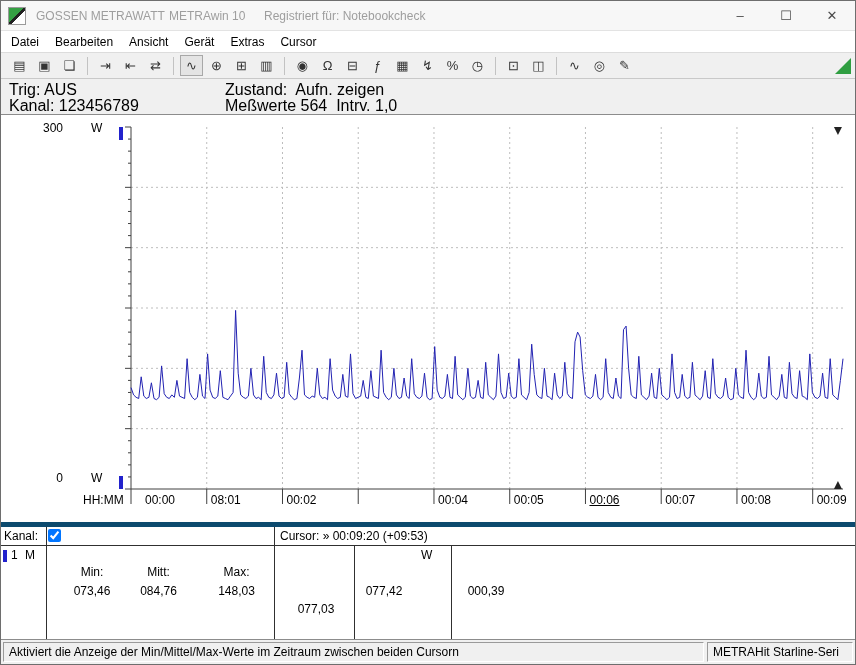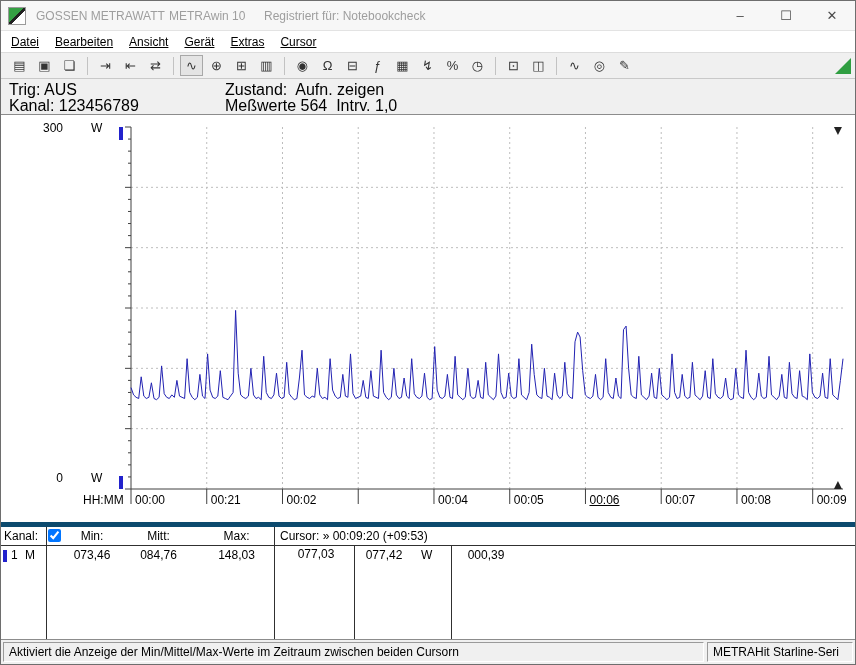--- a/index.html
+++ b/index.html
@@ -12,21 +12,21 @@
           background:linear-gradient(135deg,#35a043 0%,#35a043 44%,#222 44%,#222 58%,#ffffff 58%,#ffffff 100%);
           border:1px solid #9a9a9a; }
   .title-text { font-size:12px; color:#9e9e9e; white-space:pre; }
   .t1 { width:133px; }
   .t2 { width:95px; }
   .controls { margin-left:auto; display:flex; height:30px; }
   .ctrl { width:46px; height:30px; display:flex; align-items:center; justify-content:center; color:#4a4a4a; font-size:13px; }
 
   
   .menubar { height:22px; flex:0 0 22px; background:#ffffff; border-bottom:1px solid #dcdcdc; display:flex; align-items:center; padding-left:2px; }
-  .menu-item { font-size:12px; color:#000; padding:5px 8px;text-decoration:underline; }
+  .menu-item { font-size:12px; color:#000; padding:5px 8px; }
 
   
   .toolbar { height:26px; flex:0 0 26px; background:#f0f0f0; border-bottom:1px solid #c9c9c9; display:flex; align-items:center; padding-left:6px; position:relative; }
   .tb-btn { width:23px; height:21px; margin:0 1px; background:#f0f0f0; border:1px solid #f0f0f0; font-size:13px; line-height:17px; color:#333; cursor:default; padding:0; }
   .tb-active { background:#e4e4e4; border:1px solid #a8a8a8; }
   .tb-sep { width:1px; height:18px; background:#c2c2c2; margin:0 5px; display:inline-block; }
   .logo-corner { position:absolute; right:4px; top:5px; width:0; height:0;
                  border-left:16px solid transparent; border-bottom:16px solid #2f9e41; }
 
   
@@ -40,21 +40,21 @@
   .chart svg { position:absolute; left:0; top:0; }
   .ylab { position:absolute; font-size:12px; color:#000; }
   .lab-right { width:28px; text-align:right; }
   .xlab { position:absolute; top:378px; font-size:12px; color:#000; white-space:nowrap; }
 
   
   .mtable { height:113px; flex:0 0 113px; background:#ffffff; border-bottom:1px solid #8c8c8c; position:relative; font-size:12px; color:#000; }
   .vline { position:absolute; width:1px; background:#303030; }
   .hline { position:absolute; left:0; right:0; height:1px; background:#303030; top:18px; }
   .tcell { position:absolute; white-space:pre; }
-  .tcenter { text-align:center; }
+  .tcenter { text-align:center;margin-top:36px; }
   .chan-marker { position:absolute; width:4px; height:12px; background:#2222cc; }
   .tchk { position:absolute; width:13px; height:13px; }
 
   
   .statusbar { height:24px; flex:0 0 24px; background:#f0f0f0; display:flex; padding:2px; gap:3px; }
   .sb-panel { border:1px solid; border-color:#9a9a9a #ffffff #ffffff #9a9a9a; font-size:12px; padding:2px 5px; white-space:nowrap; overflow:hidden; }
   .sb-left { flex:1 1 auto; }
   .sb-right { flex:0 0 146px; }
 </style>
 </head>
@@ -199,22 +199,22 @@
         <polyline points="130.0,272.6 132.6,279.9 135.1,282.3 137.7,283.5 140.2,261.8 142.8,281.1 145.3,283.5 147.9,282.3 150.4,267.8 153.0,283.5 155.5,284.7 158.1,282.3 160.6,250.9 163.2,278.7 165.7,282.3 168.3,283.5 170.8,279.9 173.4,282.3 175.9,265.4 178.5,281.1 181.0,282.3 183.6,283.5 186.1,243.7 188.7,277.5 191.2,282.3 193.8,284.7 196.4,282.3 198.9,259.4 201.5,281.1 204.0,283.5 206.6,238.9 209.1,275.1 211.7,282.3 214.2,283.5 216.8,281.1 219.3,255.7 221.9,282.3 224.4,283.5 227.0,284.7 229.5,281.1 232.1,277.5 234.6,195.4 237.2,258.2 239.7,279.9 242.3,282.3 244.8,283.5 247.4,281.1 249.9,253.3 252.5,279.9 255.0,283.5 257.6,282.3 260.2,284.7 262.7,241.3 265.3,277.5 267.8,282.3 270.4,283.5 272.9,279.9 275.5,258.2 278.0,281.1 280.6,283.5 283.1,282.3 285.7,247.3 288.2,278.7 290.8,282.3 293.3,284.7 295.9,283.5 298.4,263.0 301.0,235.2 303.5,279.9 306.1,282.3 308.6,283.5 311.2,281.1 313.7,282.3 316.3,253.3 318.8,279.9 321.4,283.5 323.9,282.3 326.5,284.7 329.1,243.7 331.6,275.1 334.2,281.1 336.7,283.5 339.3,282.3 341.8,259.4 344.4,281.1 346.9,282.3 349.5,238.9 352.0,278.7 354.6,283.5 357.1,282.3 359.7,281.1 362.2,265.4 364.8,282.3 367.3,283.5 369.9,255.7 372.4,281.1 375.0,282.3 377.5,283.5 380.1,235.2 382.6,277.5 385.2,282.3 387.7,284.7 390.3,282.3 392.9,253.3 395.4,279.9 398.0,283.5 400.5,282.3 403.1,263.0 405.6,281.1 408.2,283.5 410.7,243.7 413.3,278.7 415.8,282.3 418.4,283.5 420.9,281.1 423.5,258.2 426.0,282.3 428.6,284.7 431.1,283.5 433.7,231.6 436.2,275.1 438.8,282.3 441.3,283.5 443.9,281.1 446.4,259.4 449.0,282.3 451.5,283.5 454.1,241.3 456.7,279.9 459.2,282.3 461.8,284.7 464.3,282.3 466.9,253.3 469.4,281.1 472.0,283.5 474.5,282.3 477.1,265.4 479.6,282.3 482.2,283.5 484.7,247.3 487.3,279.9 489.8,282.3 492.4,284.7 494.9,281.1 497.5,238.9 500.0,277.5 502.6,283.5 505.1,282.3 507.7,258.2 510.2,281.1 512.8,283.5 515.3,282.3 517.9,243.7 520.5,279.9 523.0,282.3 525.6,284.7 528.1,277.5 530.7,229.2 533.2,259.4 535.8,279.9 538.3,282.3 540.9,283.5 543.4,253.3 546.0,281.1 548.5,282.3 551.1,284.7 553.6,258.2 556.2,279.9 558.7,283.5 561.3,281.1 563.8,247.3 566.4,278.7 568.9,282.3 571.5,283.5 574.0,226.8 576.6,217.1 579.1,222.0 581.7,255.7 584.3,279.9 586.8,282.3 589.4,283.5 591.9,281.1 594.5,259.4 597.0,282.3 599.6,284.7 602.1,282.3 604.7,243.7 607.2,277.5 609.8,282.3 612.3,283.5 614.9,263.0 617.4,281.1 620.0,283.5 622.5,214.7 625.1,211.1 627.6,253.3 630.2,279.9 632.7,282.3 635.3,283.5 637.8,241.3 640.4,279.9 642.9,282.3 645.5,284.7 648.1,281.1 650.6,258.2 653.2,282.3 655.7,283.5 658.3,253.3 660.8,279.9 663.4,282.3 665.9,284.7 668.5,282.3 671.0,238.9 673.6,277.5 676.1,283.5 678.7,282.3 681.2,259.4 683.8,281.1 686.3,283.5 688.9,282.3 691.4,247.3 694.0,279.9 696.5,282.3 699.1,284.7 701.6,281.1 704.2,255.7 706.7,282.3 709.3,283.5 711.8,243.7 714.4,278.7 717.0,282.3 719.5,283.5 722.1,281.1 724.6,263.0 727.2,282.3 729.7,284.7 732.3,283.5 734.8,253.3 737.4,279.9 739.9,282.3 742.5,283.5 745.0,235.2 747.6,277.5 750.1,282.3 752.7,284.7 755.2,282.3 757.8,258.2 760.3,281.1 762.9,283.5 765.4,282.3 768.0,241.3 770.5,279.9 773.1,282.3 775.6,284.7 778.2,281.1 780.8,259.4 783.3,282.3 785.9,283.5 788.4,247.3 791.0,278.7 793.5,282.3 796.1,283.5 798.6,255.7 801.2,281.1 803.7,282.3 806.3,284.7 808.8,238.9 811.4,277.5 813.9,282.3 816.5,283.5 819.0,281.1 821.6,258.2 824.1,282.3 826.7,283.5 829.2,243.7 831.8,279.9 834.3,282.3 836.9,284.7 839.4,265.4 842.0,243.7" fill="none" stroke="#2222b2" stroke-width="1"></polyline>
         <g fill="#2222cc">
           <rect x="118" y="12" width="4" height="13"></rect>
           <rect x="118" y="361" width="4" height="13"></rect>
         </g>
         <g fill="#222">
           <polygon points="832.950354609929,12 840.950354609929,12 836.950354609929,20"></polygon>
           <polygon points="832.950354609929,374 840.950354609929,374 836.950354609929,366"></polygon>
         </g>
       </svg>
-      <span class="xlab" style="left: 134px;">00:00</span>
-      <span class="xlab" style="left: 209.745px;">00:21</span>
+      <span class="xlab" style="left: 144px;">00:00</span>
+      <span class="xlab" style="left: 209.745px;">08:01</span>
       <span class="xlab" style="left: 285.489px;">00:02</span>
       <span class="xlab" style="left: 361.234px; margin-top: 35px;">00:03</span>
       <span class="xlab" style="left: 436.979px;">00:04</span>
       <span class="xlab" style="left: 512.723px;">00:05</span>
       <span class="xlab" style="left: 588.468px; text-decoration: underline;">00:06</span>
       <span class="xlab" style="left: 664.213px;">00:07</span>
       <span class="xlab" style="left: 739.957px;">00:08</span>
       <span class="xlab" style="left: 815.702px;">00:09</span>
     </div>
 
@@ -231,21 +231,21 @@
     <span class="tcell tcenter" style="left:120px; top:2px; width:75px;">Mitt:</span>
     <span class="tcell tcenter" style="left:198px; top:2px; width:75px;">Max:</span>
     <span class="tcell" style="left:279px; top:2px;">Cursor: » 00:09:20 (+09:53)</span>
 
     <div class="chan-marker" style="left:2px; top:23px;"></div>
     <span class="tcell" style="left:10px; top:21px;">1</span>
     <span class="tcell" style="left:24px; top:21px;">M</span>
     <span class="tcell tcenter" style="left:62px; top:21px; width:58px;">073,46</span>
     <span class="tcell tcenter" style="left:120px; top:21px; width:75px;">084,76</span>
     <span class="tcell tcenter" style="left:198px; top:21px; width:75px;">148,03</span>
-    <span class="tcell tcenter" style="left:277px; top:20px; width:76px;">077,03</span>
+    <span class="tcell tcenter" style="left:277px; top:39px; width:76px;">077,03</span>
     <span class="tcell tcenter" style="left:355px; top:21px; width:56px;">077,42</span>
     <span class="tcell" style="left:420px; top:21px;">W</span>
     <span class="tcell tcenter" style="left:455px; top:21px; width:60px;">000,39</span>
   </div>
 
   <div class="statusbar">
     <div class="sb-panel sb-left">Aktiviert die Anzeige der Min/Mittel/Max-Werte im Zeitraum zwischen beiden Cursorn</div>
     <div class="sb-panel sb-right">METRAHit Starline-Seri</div>
   </div>
 

